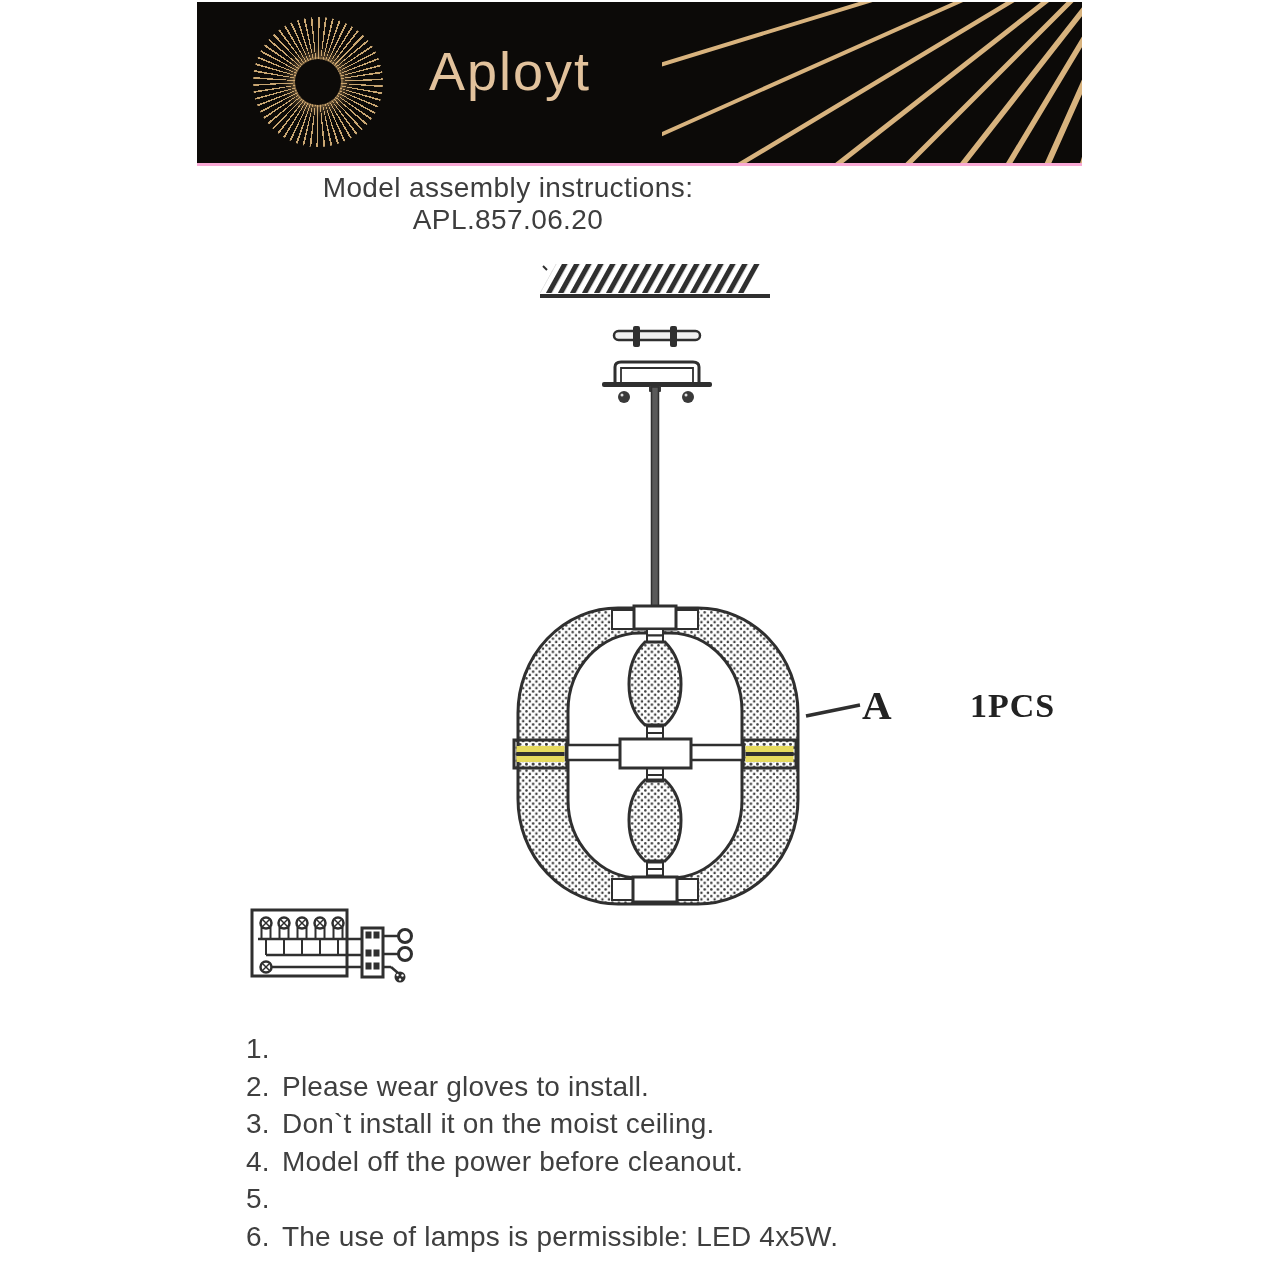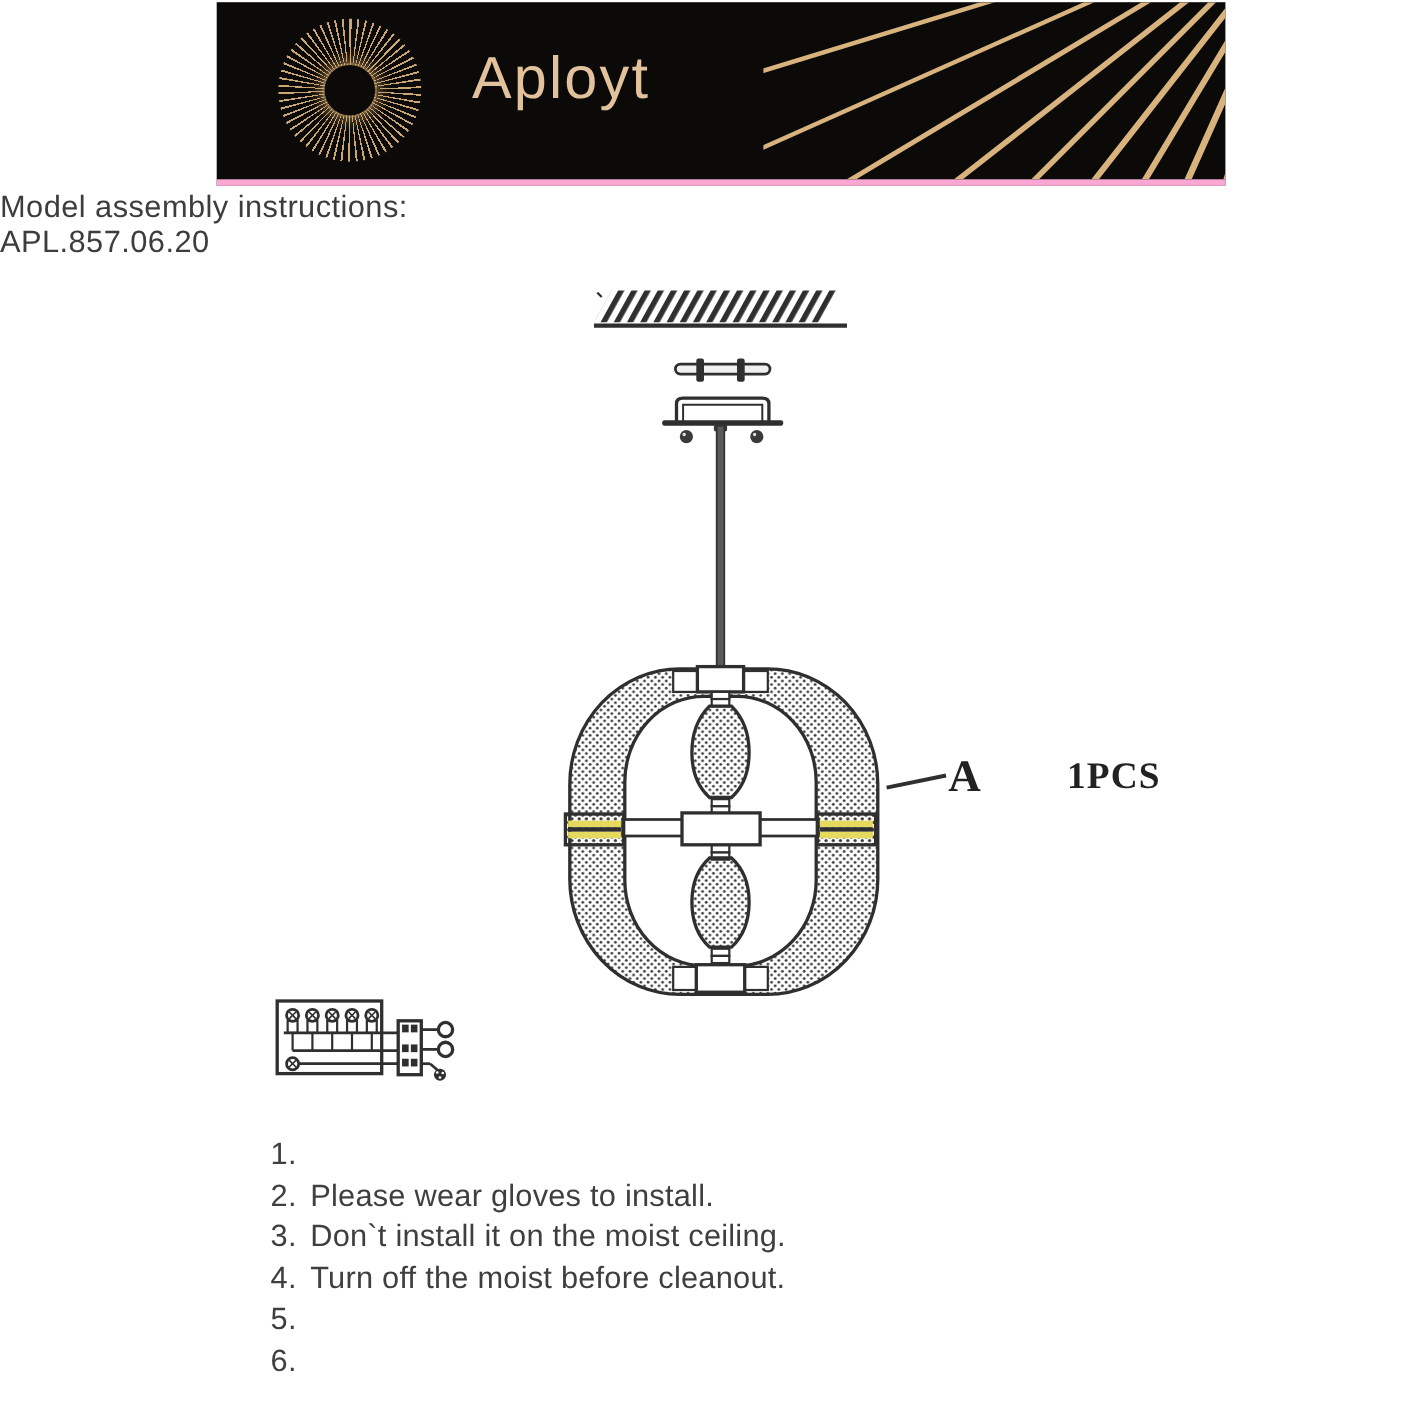--- a/index.html
+++ b/index.html
@@ -3,39 +3,39 @@
 <meta charset="utf-8">
 <style>
   html,body{margin:0;padding:0;}
   body{
     width:1280px;height:1280px;position:relative;background:#ffffff;
     font-family:"Liberation Sans",sans-serif;overflow:hidden;
   }
   
   .header{
     position:absolute;left:197px;top:2px;width:885px;height:161px;
-    background:#0c0a08;border-bottom:6px solid #f9a8d4;overflow:hidden;padding-left:32px;
+    background:#0c0a08;border-bottom:3px solid #f9a8d4;overflow:hidden;
   }
   .sunburst{
     position:absolute;left:56px;top:15px;width:130px;height:130px;border-radius:50%;
     background:repeating-conic-gradient(#c9a672 0deg 1.6deg, transparent 1.6deg 6.2deg);
   }
   .sunburst::after{
     content:'';position:absolute;left:50%;top:50%;width:46px;height:46px;
     transform:translate(-50%,-50%);border-radius:50%;background:#0c0a08;
     box-shadow:0 0 12px 5px rgba(210,168,110,0.55),0 0 0 2px rgba(210,168,110,0.35);
   }
   .brand{
     position:absolute;left:232px;top:38px;font-size:54px;color:#e2c29c;
     letter-spacing:2px;font-weight:400;
   }
   .rays{position:absolute;right:0;top:0;}
   
   .titleblock{
-    position:absolute;left:0;top:172px;width:1016px;text-align:left;
+    position:absolute;left:0;top:172px;width:1016px;text-align:center;
     color:#3d3d3d;font-weight:500;font-size:28px;line-height:32px;letter-spacing:.4px;
   }
   
   .part-label{
     position:absolute;left:862px;top:681px;font-family:"Liberation Serif",serif;
     font-weight:700;font-size:41px;color:#222;
   }
   .part-qty{
     position:absolute;left:926px;top:687px;font-family:"Liberation Serif",serif;
     font-weight:700;font-size:34px;color:#222;letter-spacing:1px;margin-left:44px;
@@ -248,21 +248,22 @@
   <div class="instr-row">
     <span class="instr-num">2.</span>
     <span>Please wear gloves to install.</span>
   </div>
   <div class="instr-row">
     <span class="instr-num">3.</span>
     <span>Don`t install it on the moist ceiling.</span>
   </div>
   <div class="instr-row">
     <span class="instr-num">4.</span>
-    <span>Turn off the moist before cleanout.</span>
+    <span>Model off the power before cleanout.</span>
   </div>
   <div class="instr-row">
     <span class="instr-num">5.</span>
   </div>
   <div class="instr-row">
     <span class="instr-num">6.</span>
+    <span>The use of lamps is permissible: LED 4x5W.</span>
   </div>
 </div>
 
 </body></html>

